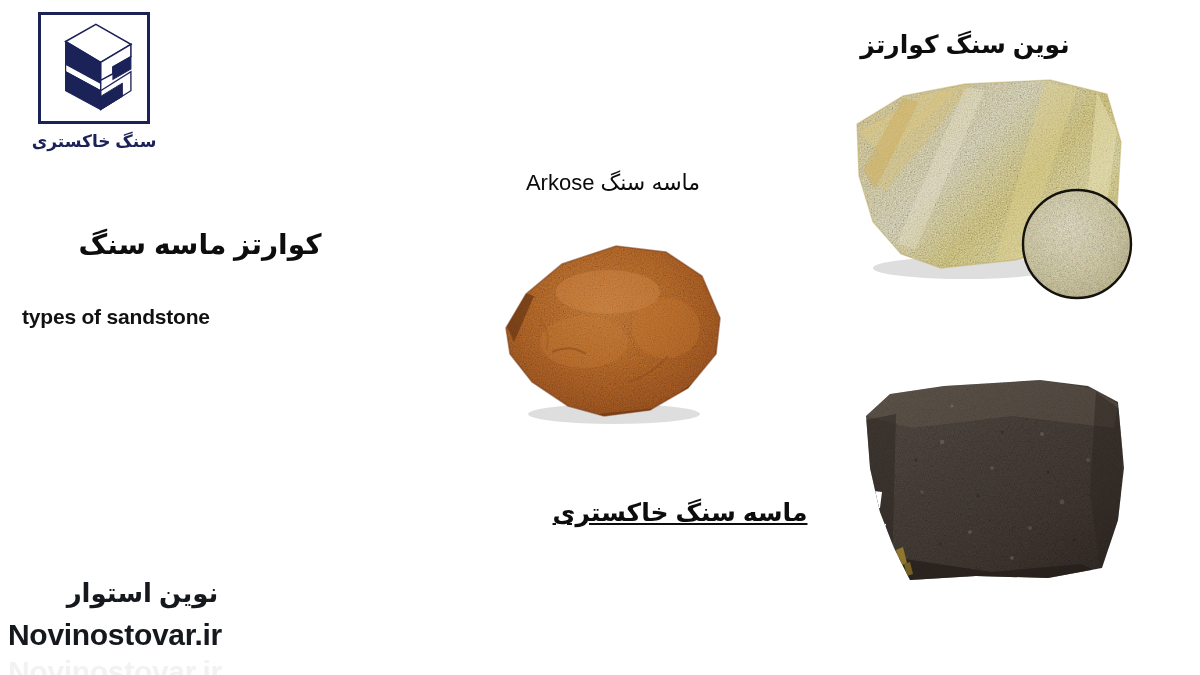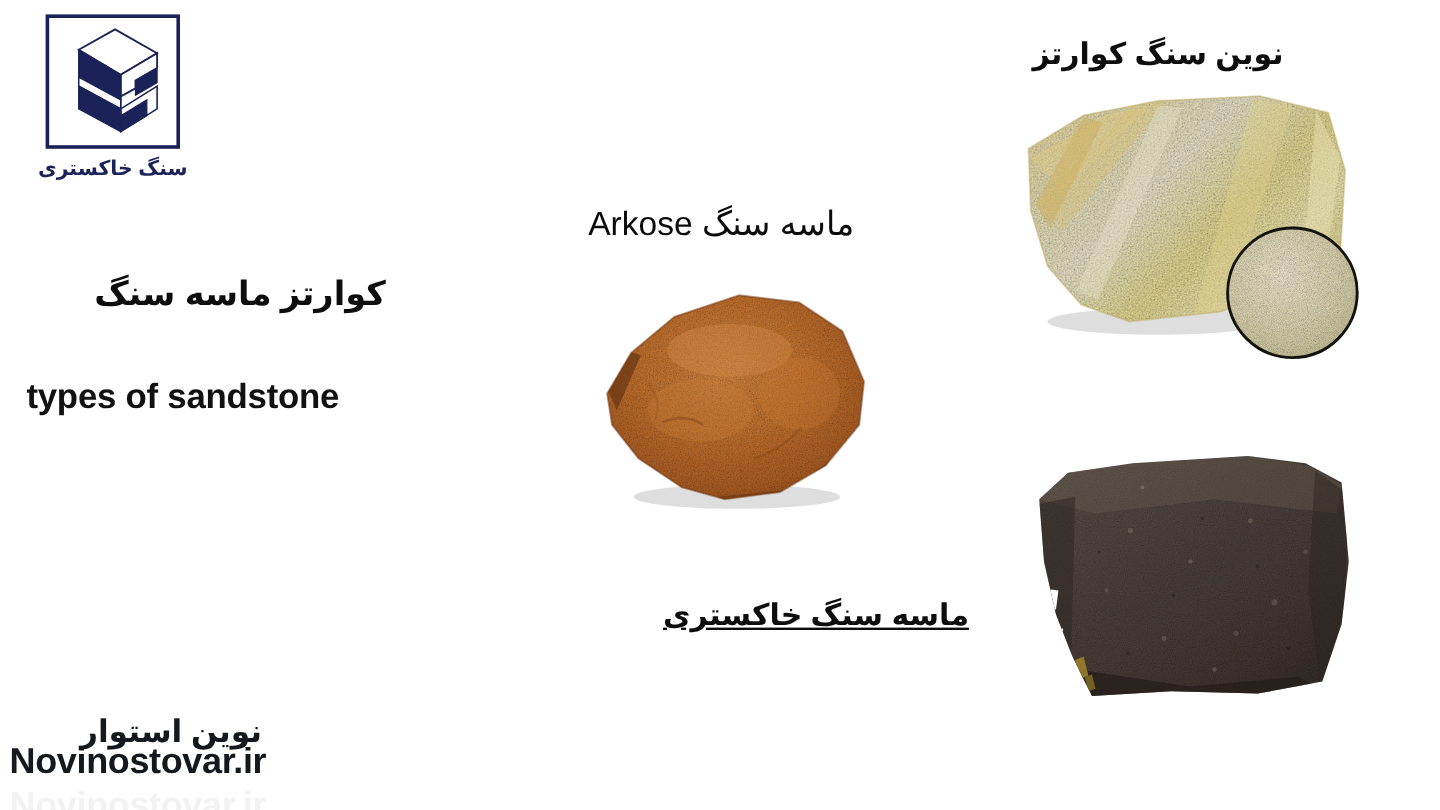--- a/index.html
+++ b/index.html
@@ -56,42 +56,41 @@
     text-align: center;
     direction: rtl;
     font-size: 28px;
     font-weight: 700;
     color: #0d0d0d;
     white-space: nowrap;
   }
   .title-en {
     position: absolute;
     left: 22px;
-    top: 315px;
-    font-size: 29px;
+    top: 305px;
+    font-size: 21px;
     font-weight: 700;
     color: #111111;
     letter-spacing: -0.2px;
     direction: ltr;
     white-space: nowrap;
   }
 
   
   .site-fa {
     position: absolute;
     left: 0;
     top: 578px;
     width: 285px;
     text-align: center;
     direction: rtl;
     font-size: 26px;
     font-weight: 700;
     color: #15181d;
     white-space: nowrap;
-    margin-top: 16px;
   }
   .site-url {
     position: absolute;
     left: 8px;
     top: 618px;
     font-size: 30px;
     font-weight: 700;
     color: #15181d;
     direction: ltr;
     letter-spacing: -0.3px;
@@ -116,22 +115,22 @@
     position: absolute;
     direction: rtl;
     font-size: 25px;
     font-weight: 700;
     color: #0d0d0d;
     white-space: nowrap;
     text-align: center;
   }
   .label-quartz { left: 820px; top: 30px; width: 290px; }
   .label-arkose {
-    left: 456px; top: 170px; width: 290px;
-    font-weight: 400; font-size: 28px; color: #0b0b0b;
+    left: 468px; top: 170px; width: 290px;
+    font-weight: 400; font-size: 22px; color: #0b0b0b;
   }
   .label-gray   { left: 510px; top: 498px; width: 340px; text-decoration: underline; }
 
   
   .rock { position: absolute; }
   .rock svg { display: block; overflow: visible; }
 
   
   .shadow-ellipse { fill: rgba(0,0,0,0.13); }
 </style>

